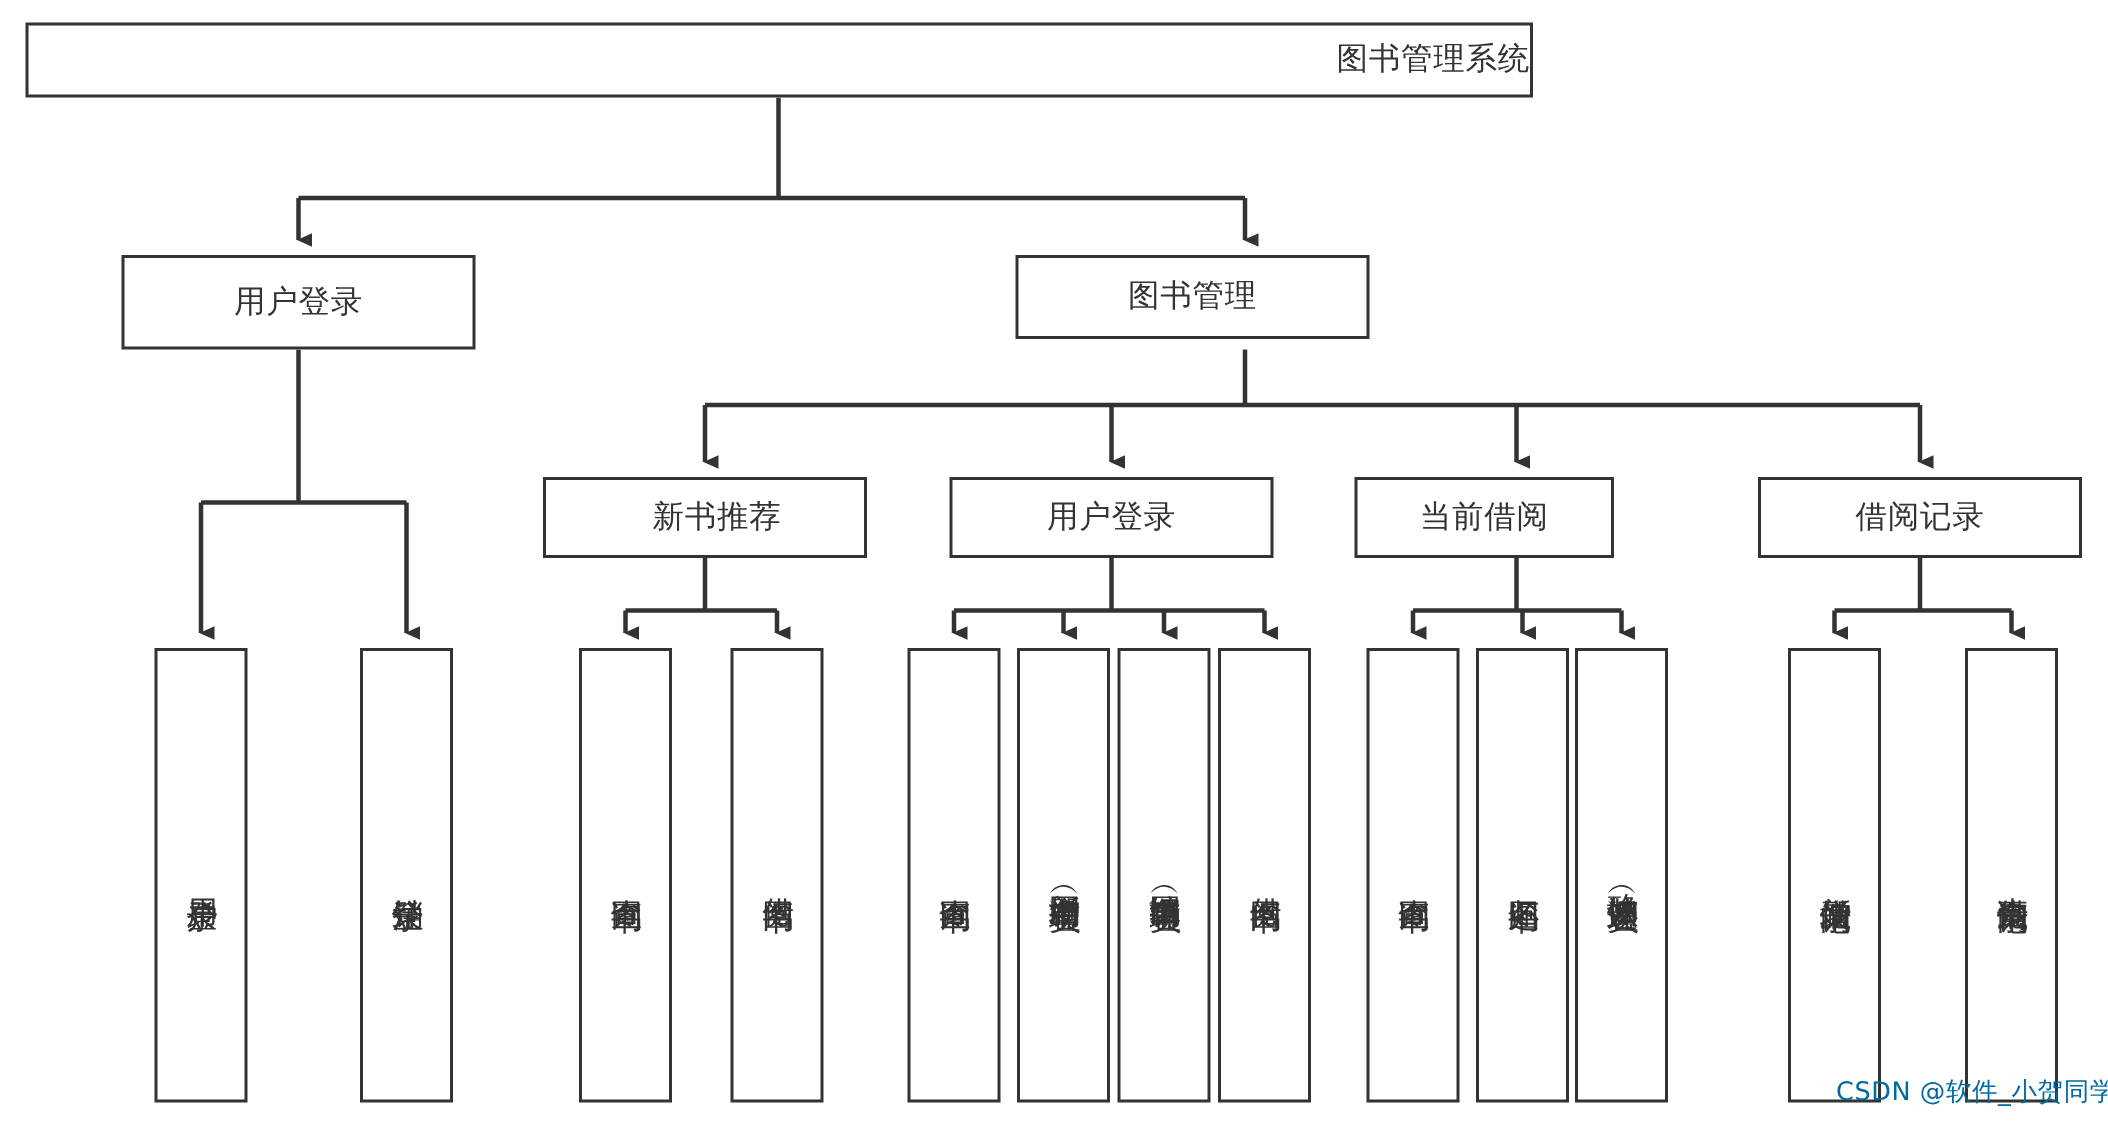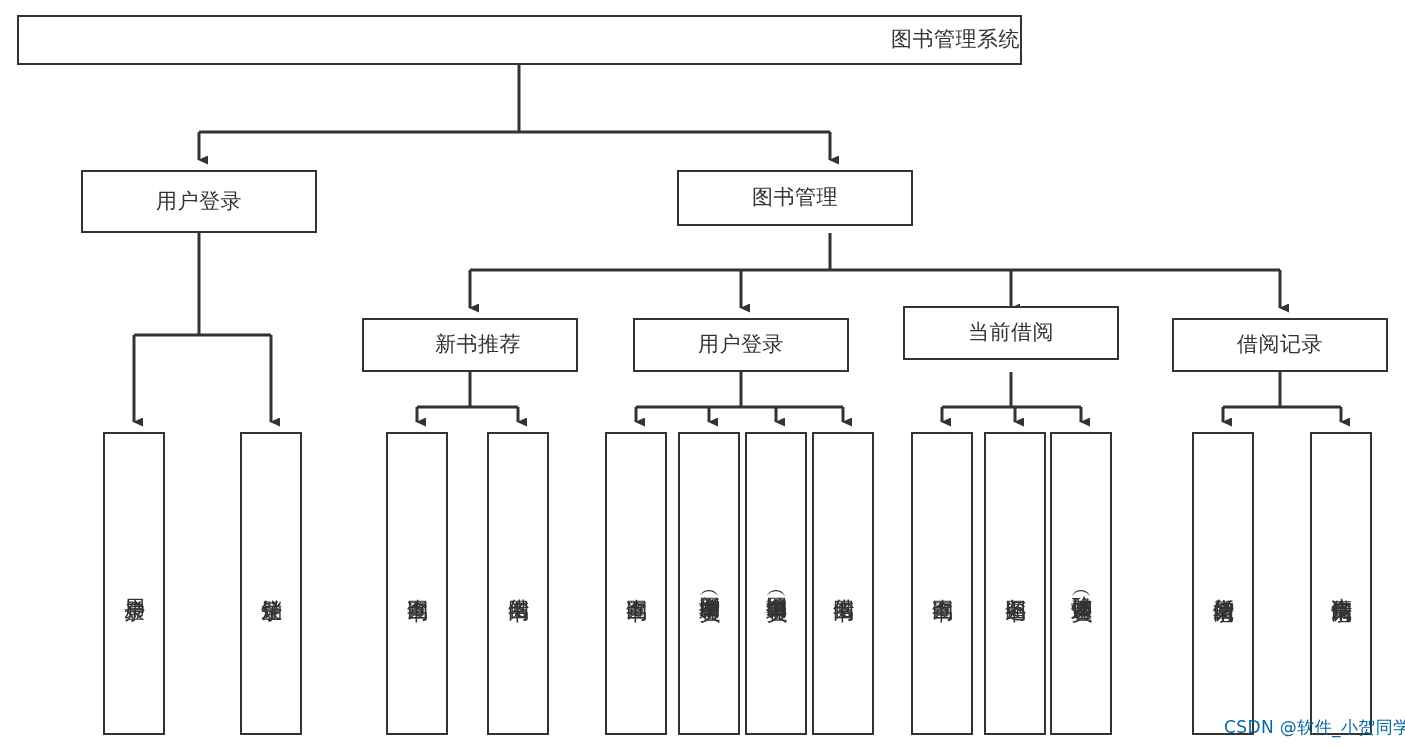--- a/index.html
+++ b/index.html
@@ -119,21 +119,21 @@
   <div class="node-box" style="left: 677px; top: 170px; width: 236px; height: 56px;">
     <span class="node-label-h">图书管理</span>
   </div>
 
   <div class="node-box" style="left: 362px; top: 318px; width: 216px; height: 54px; padding-left: 16px;">
     <span class="node-label-h">新书推荐</span>
   </div>
   <div class="node-box" style="left: 633px; top: 318px; width: 216px; height: 54px;">
     <span class="node-label-h">用户登录</span>
   </div>
-  <div class="node-box" style="left: 903px; top: 306px; width: 216px; height: 54px;">
+  <div class="node-box" style="left: 903px; top: 318px; width: 173px; height: 54px;">
     <span class="node-label-h">当前借阅</span>
   </div>
   <div class="node-box" style="left: 1172px; top: 318px; width: 216px; height: 54px; text-align: right;">
     <span class="node-label-h">借阅记录</span>
   </div>
 
   <div class="node-box" style="left: 103px; top: 432px; width: 62px; height: 303px;">
     <span class="node-label-v">用户登录</span>
   </div>
   <div class="node-box" style="left: 240px; top: 432px; width: 62px; height: 303px;">

